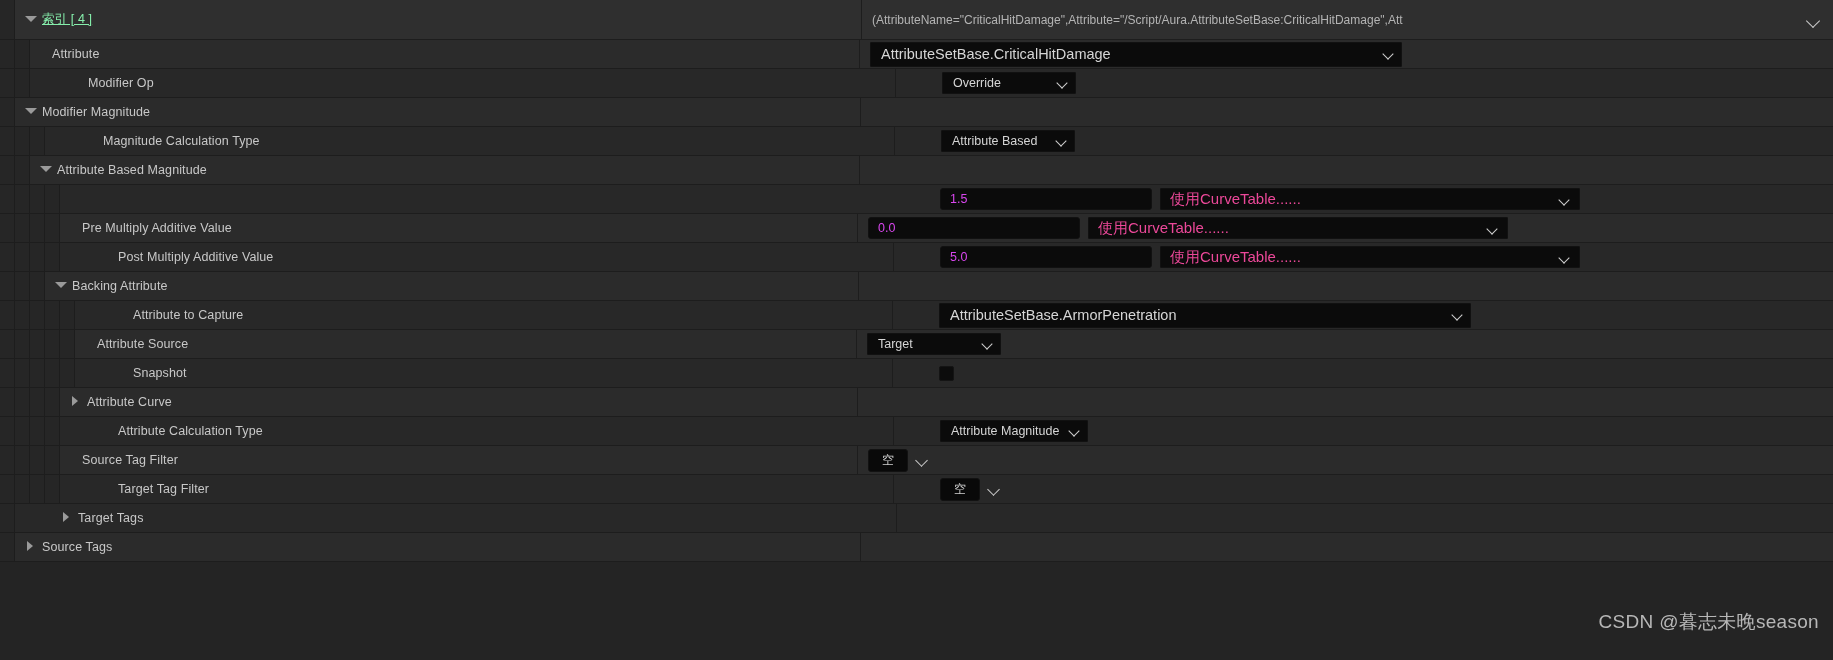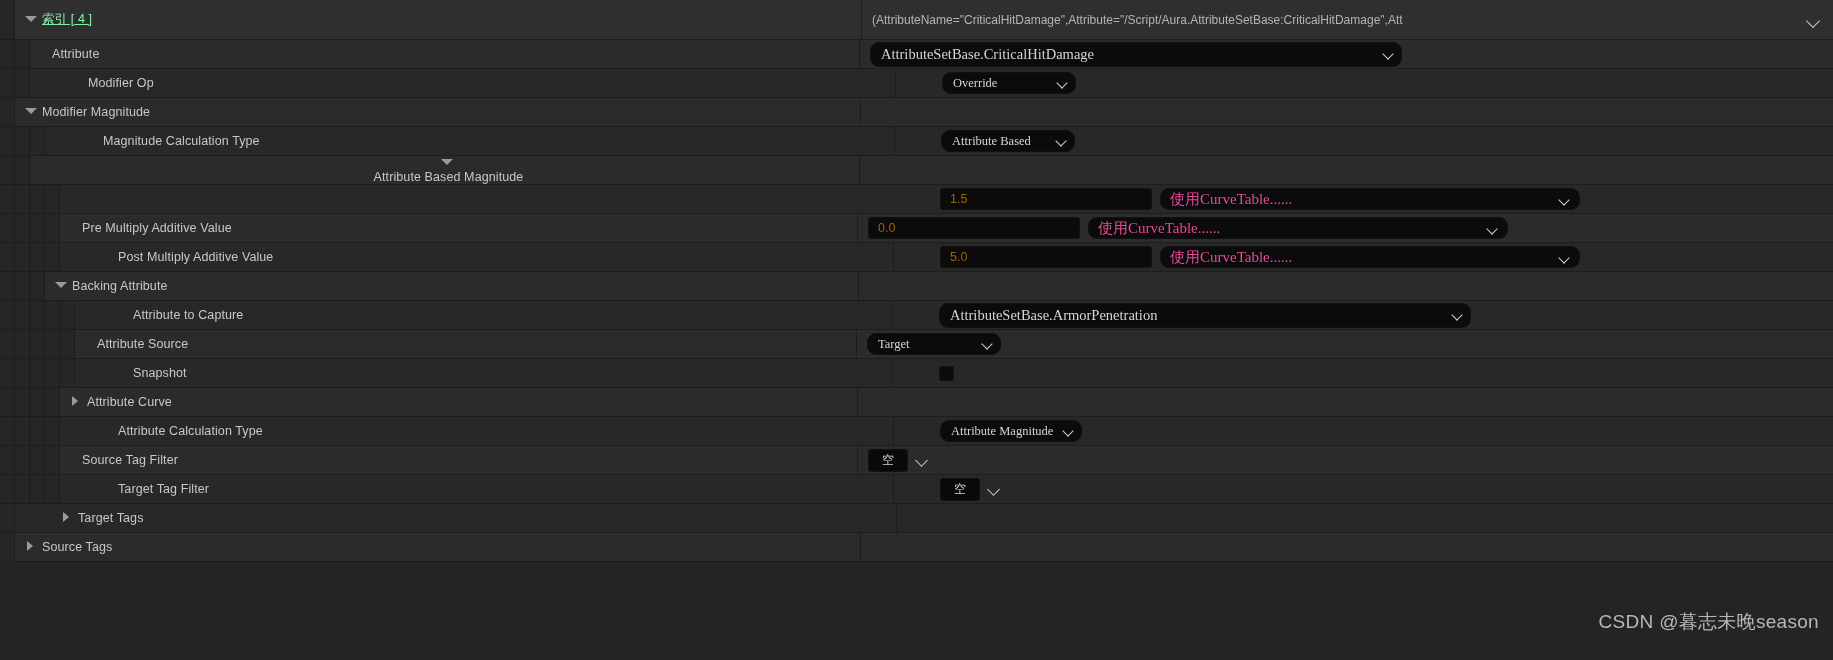--- a/index.html
+++ b/index.html
@@ -84,31 +84,30 @@
     border-left: 6px solid #9a9a9a;
     border-right: none;
     border-top: 5px solid transparent;
     border-bottom: 5px solid transparent;
   }
 
   
   .combo {
     background: #0b0b0b;
     border: 1px solid #111;
-    border-radius: 9px;
+    border-radius: 1px;
     height: 22px;
     display: inline-flex;
     align-items: center;
     justify-content: space-between;
     padding: 0 6px 0 10px;
     color: #d6d6d6;
     font-size: 12.5px;
     white-space: nowrap;
     cursor: pointer;
-    font-family: Liberation Serif, serif;
   }
   .combo .chev {
     margin-left: 10px;
     width: 12px; height: 12px;
     flex: 0 0 12px;
     position: relative;
   }
   .combo .chev::before {
     content: "";
     position: absolute;
@@ -131,21 +130,21 @@
 
   .numfield {
     background: #0b0b0b;
     border: 1px solid #111;
     border-radius: 3px;
     height: 22px;
     width: 212px;
     display: flex;
     align-items: center;
     padding-left: 9px;
-    color: #a16207;
+    color: #d946ef;
     font-size: 12.5px;
     cursor: text;
   }
 
   .topval {
     flex: 1 1 auto;
     display: flex;
     align-items: center;
     height: 100%;
     color: #b4b4b4;
@@ -290,21 +289,21 @@
             <span>Attribute Based</span>
             <span class="chev"></span>
           </div>
         </div>
       </div>
       <div class="row">
         <div class="guides">
           <div class="guide"></div>
           <div class="guide"></div>
         </div>
-        <div class="namecell" style="width: 830px; padding-left: 8px; flex-direction: column;">
+        <div class="namecell" style="width: 830px; padding-left: 8px;">
           <span class="tri"></span>
           <span class="label">Attribute Based Magnitude</span>
         </div>
         <div class="valcell"></div>
       </div>
       <div class="row alt">
         <div class="guides">
           <div class="guide"></div>
           <div class="guide"></div>
           <div class="guide"></div>

